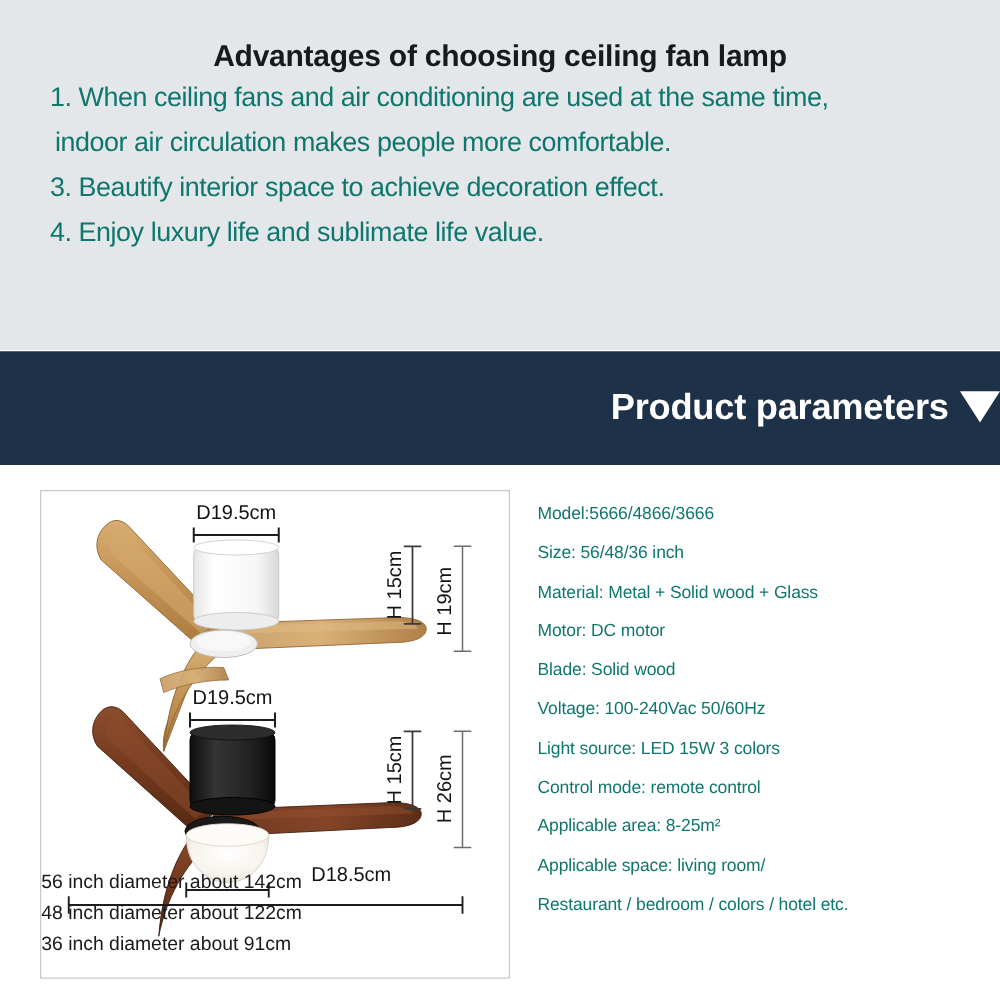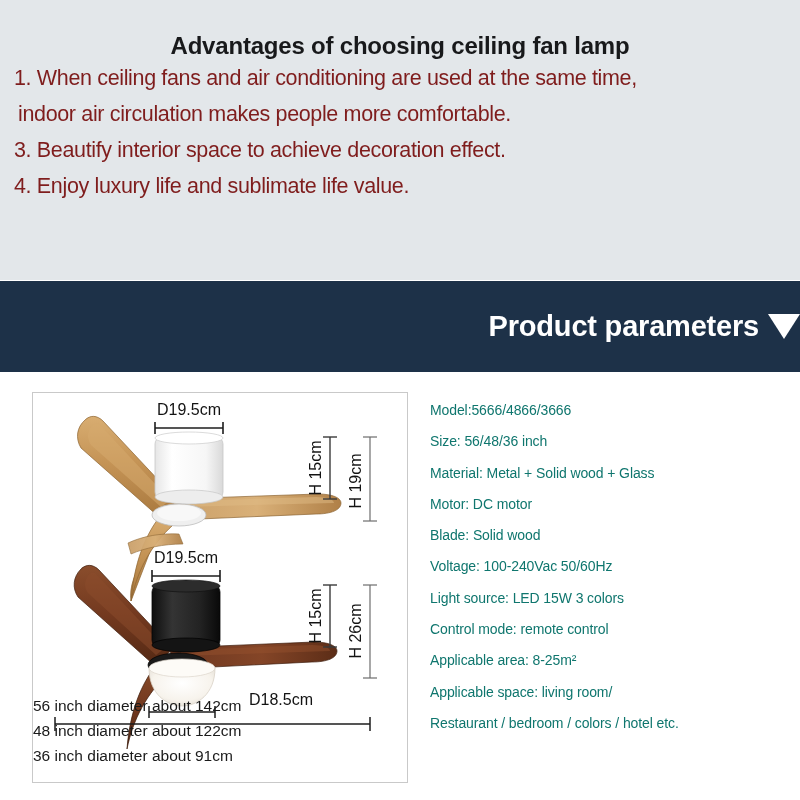--- a/index.html
+++ b/index.html
@@ -39,25 +39,26 @@
     font-family: "Liberation Sans", sans-serif;
   }
   #advantages-list {
     position: absolute;
     left: 14px;
     top: 60px;
     width: 775px;
   }
   .advantage-line {
     font-size: 21.5px;
-    color: #7f1d1d;
+    color: #0f766e;
     line-height: 36px;
     white-space: nowrap;
     font-family: "Liberation Sans", sans-serif;
     letter-spacing: -0.35px;
+    margin-left: 26px;
   }
   .advantage-line.indented {
     padding-left: 4px;
   }
 
   
   #product-parameters-banner {
     position: absolute;
     left: 0;
     top: 281px;

